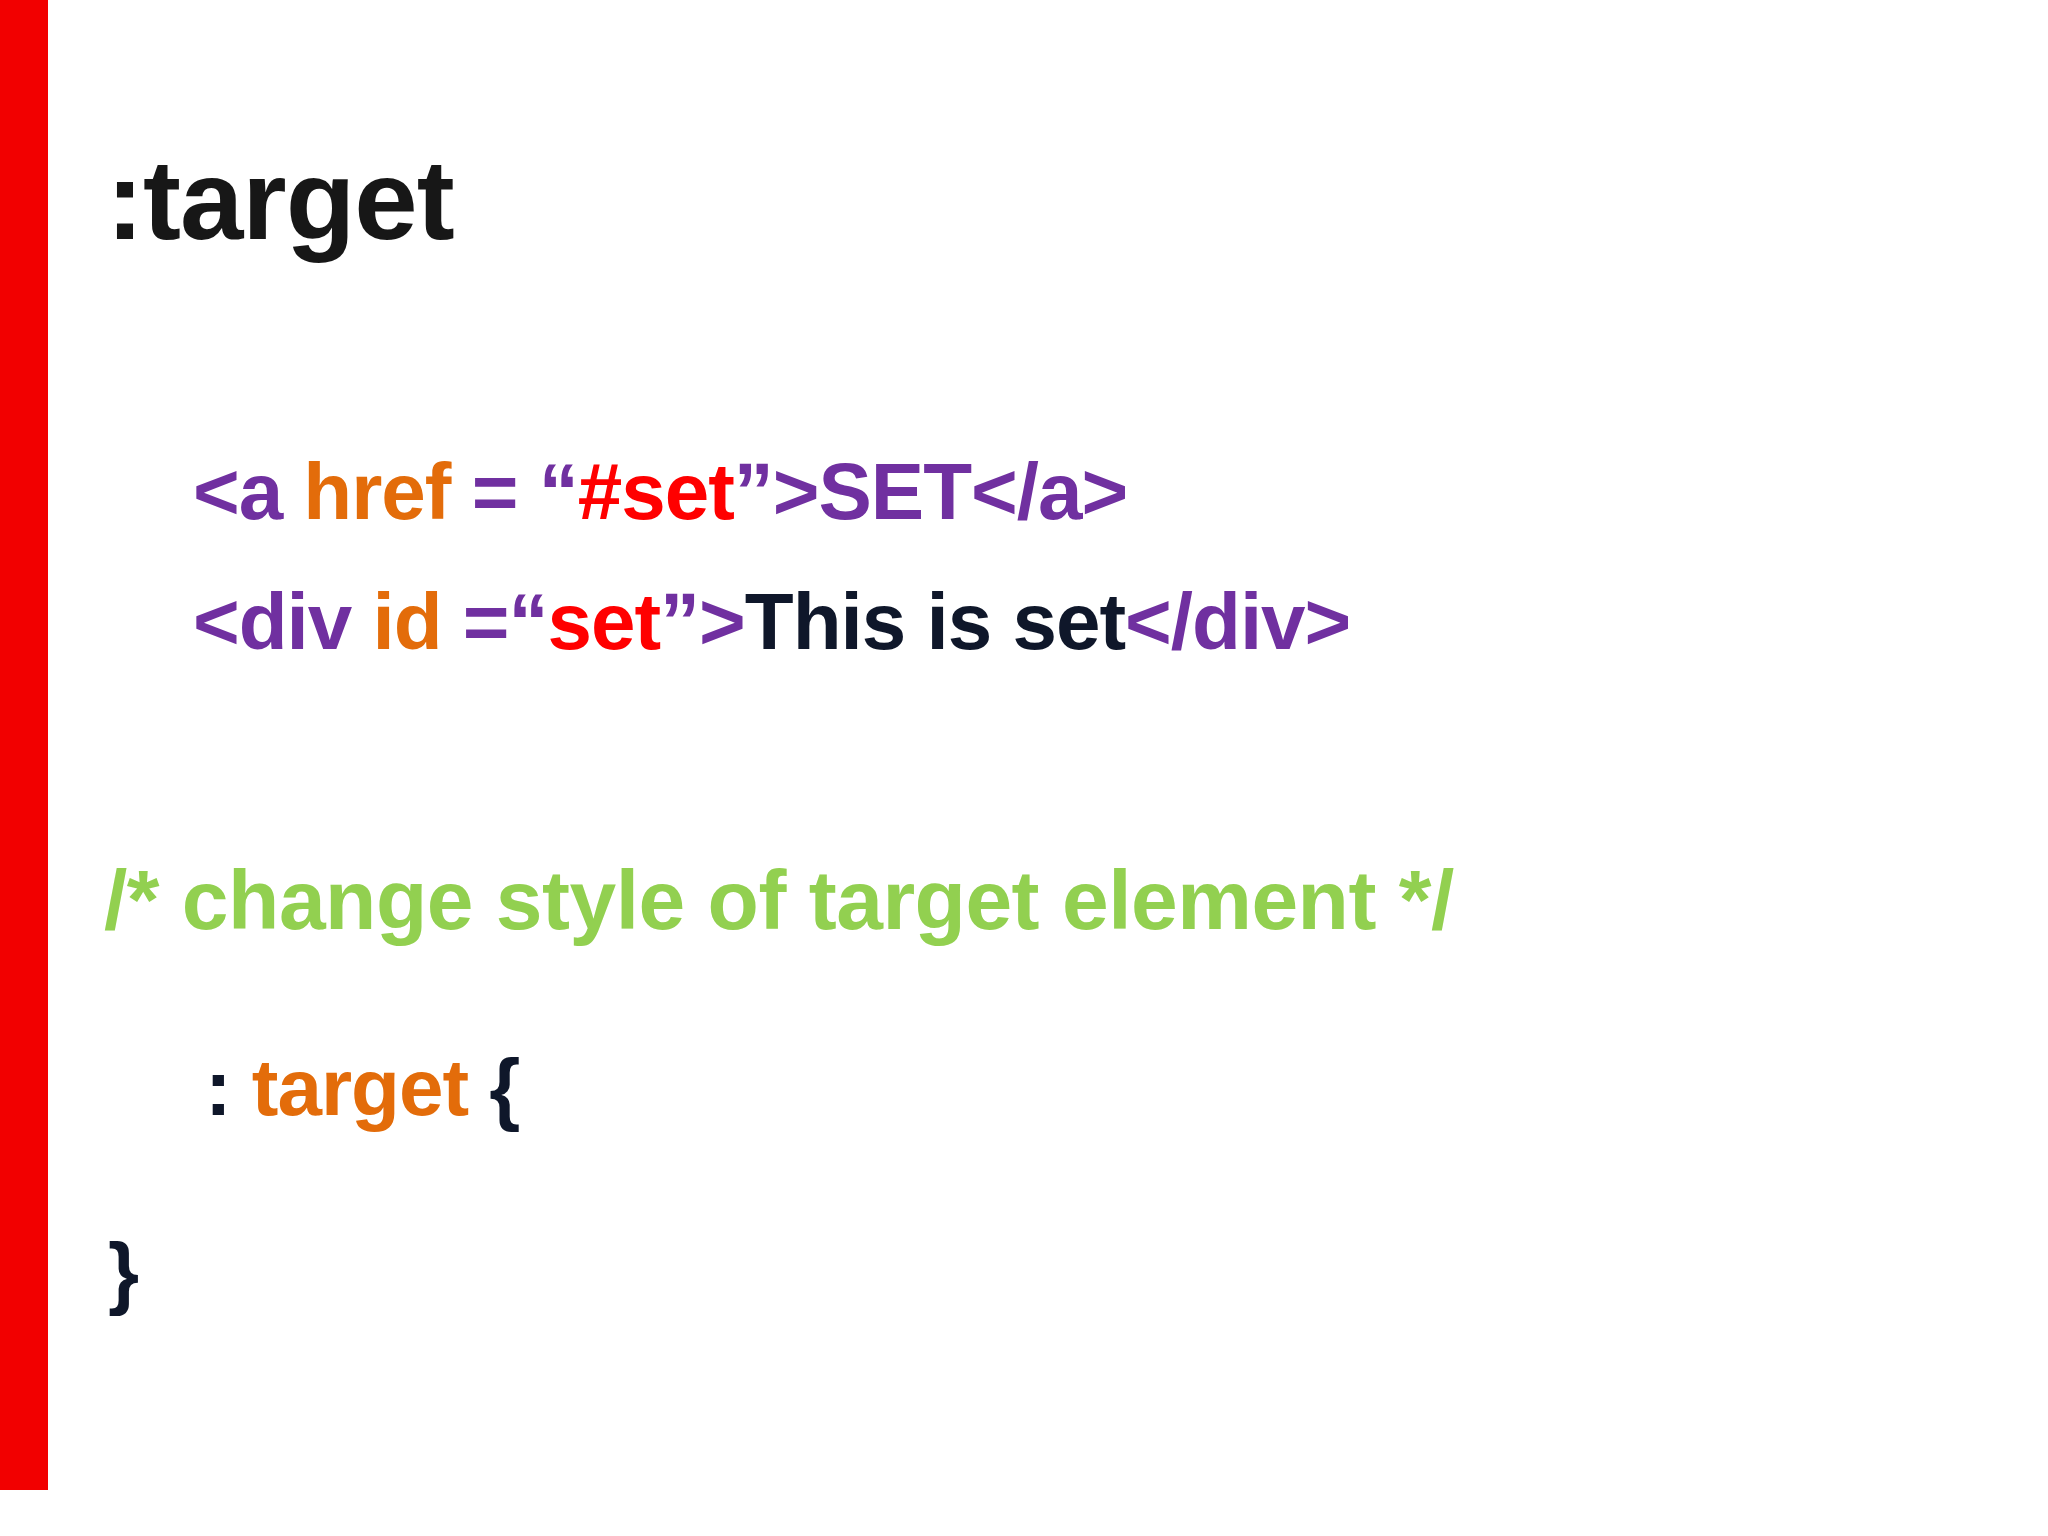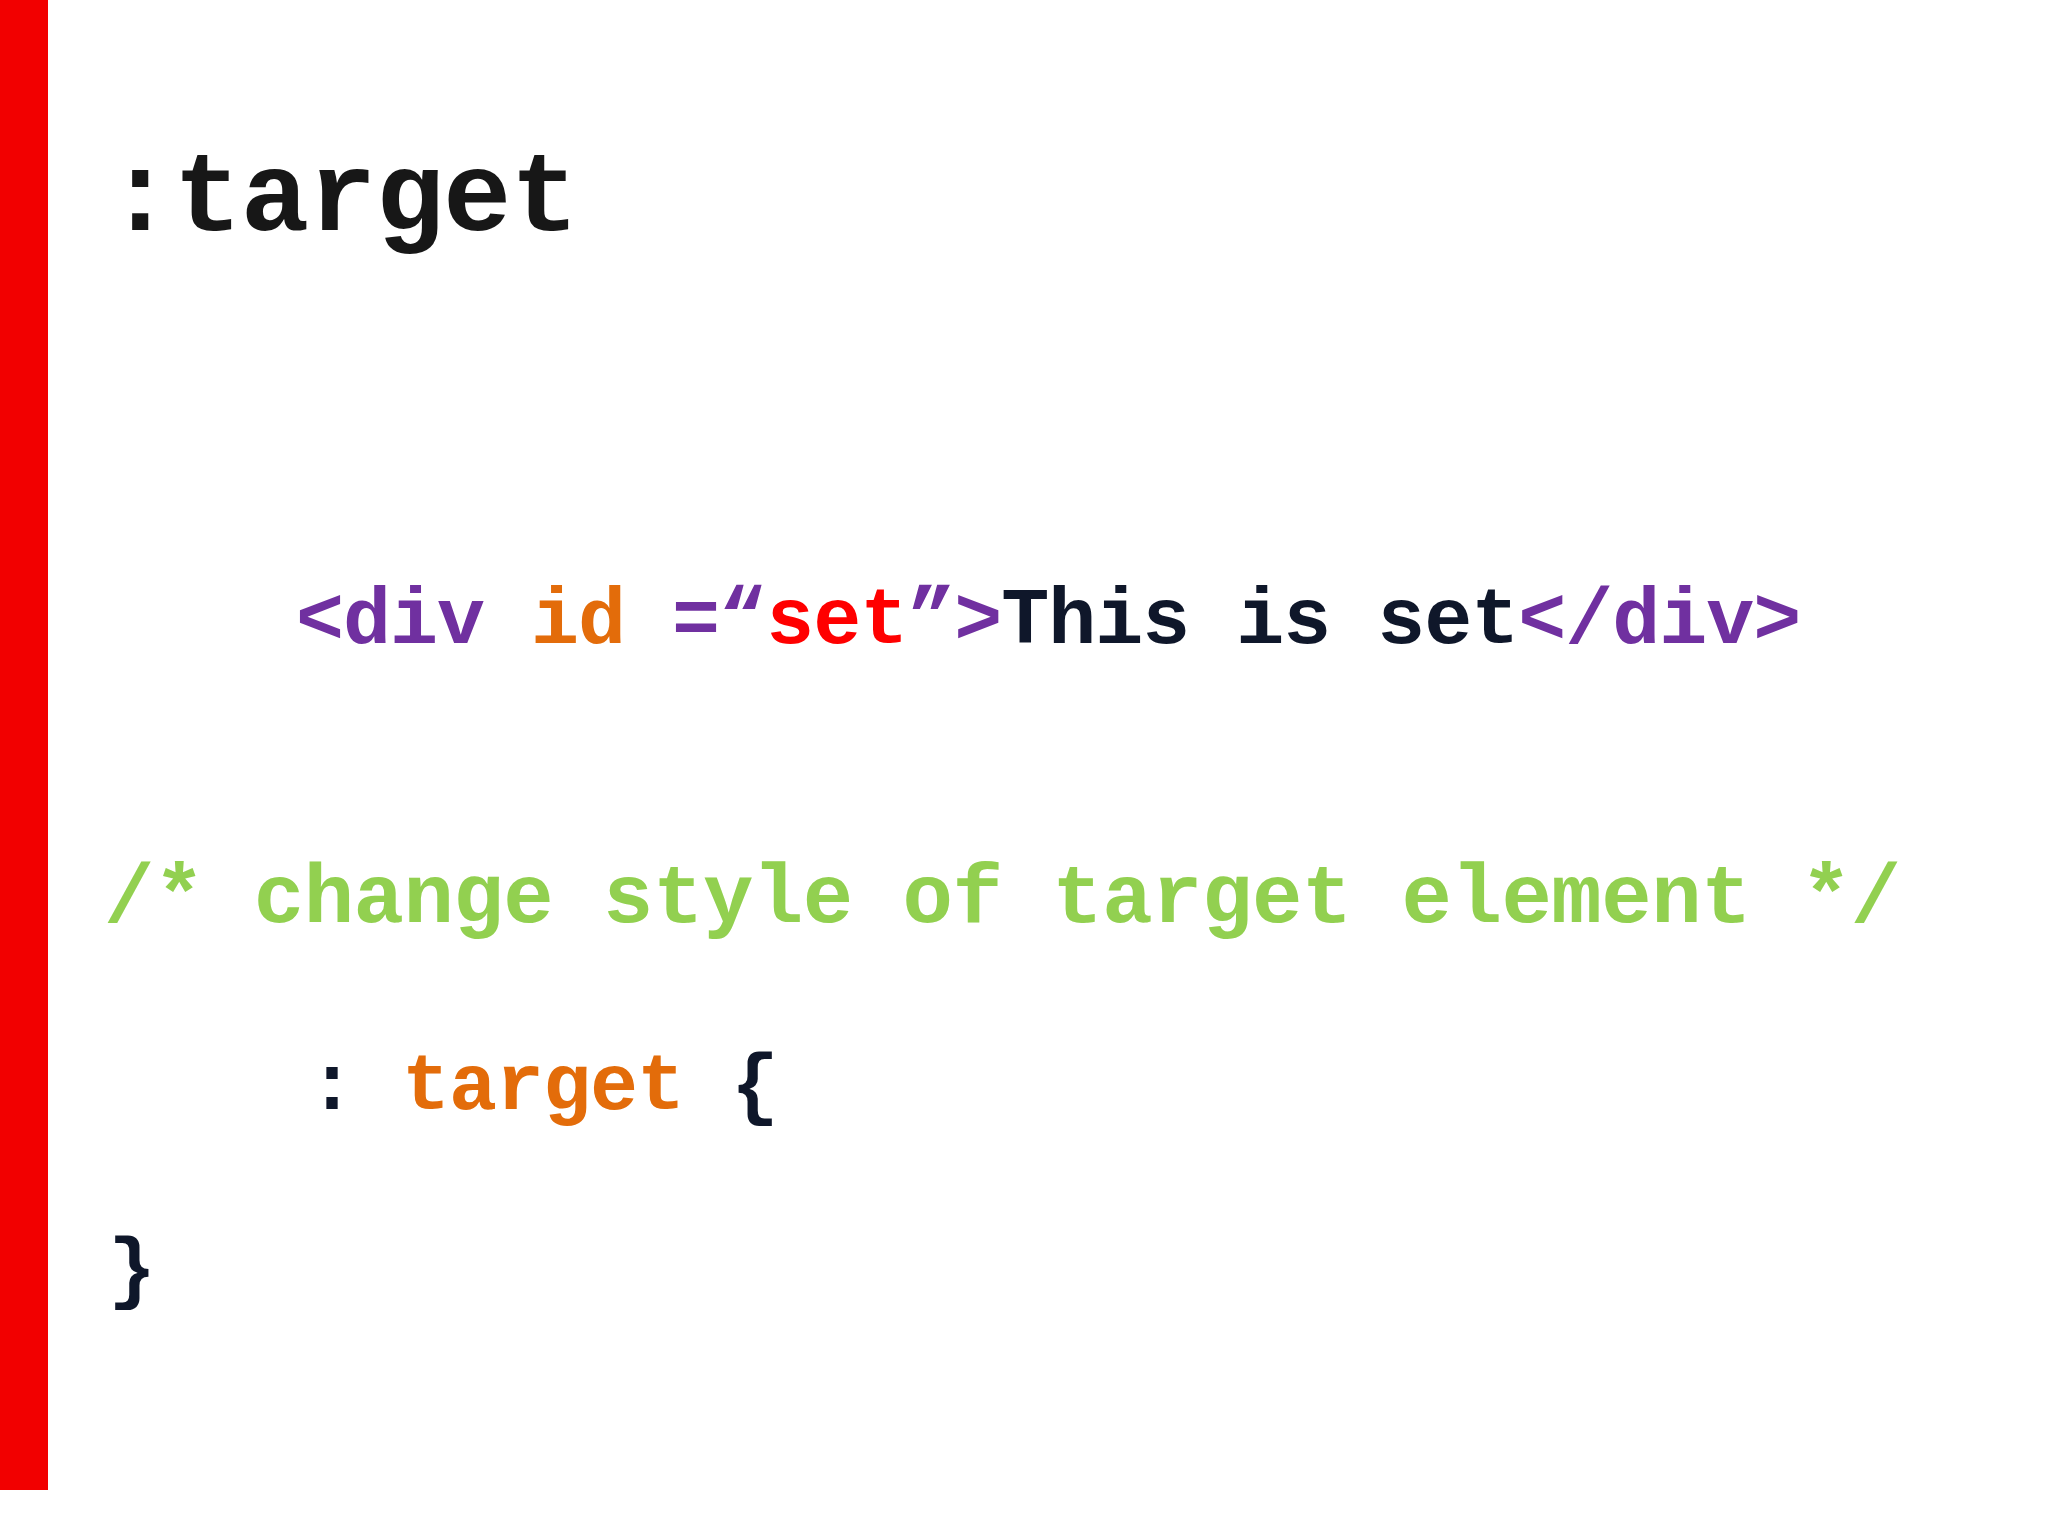--- a/index.html
+++ b/index.html
@@ -6,21 +6,21 @@
     margin: 0;
     padding: 0;
     background: #ffffff;
   }
   .slide {
     position: relative;
     width: 2048px;
     height: 1536px;
     background: #ffffff;
     overflow: hidden;
-    font-family: Liberation Mono, monospace;
+    font-family: Liberation Sans, sans-serif;
     font-weight: 700;
   }
   .accent-bar {
     position: absolute;
     left: 0;
     top: 0;
     width: 48px;
     height: 1490px;
     background: #f20000;
   }
@@ -59,20 +59,23 @@
 </style>
 </head>
 <body>
 
 <div class="slide">
 
   <div class="accent-bar"></div>
 
   <h1 class="title">:target</h1>
 
+  <div class="line line-anchor">
+    <span class="purple">&lt;a </span><span class="orange">href</span><span class="purple"> = “</span><span class="red">#set</span><span class="purple">”&gt;SET&lt;/a&gt;</span>
+  </div>
 
   <div class="line line-div">
     <span class="purple">&lt;div </span><span class="orange">id</span><span class="purple"> =“</span><span class="red">set</span><span class="purple">”&gt;</span><span class="black">This is set</span><span class="purple">&lt;/div&gt;</span>
   </div>
 
   <div class="line line-comment green">/* change style of target element */</div>
 
   <div class="line line-selector">
     <span class="black">: </span><span class="orange">target</span><span class="black"> {</span>
   </div>

